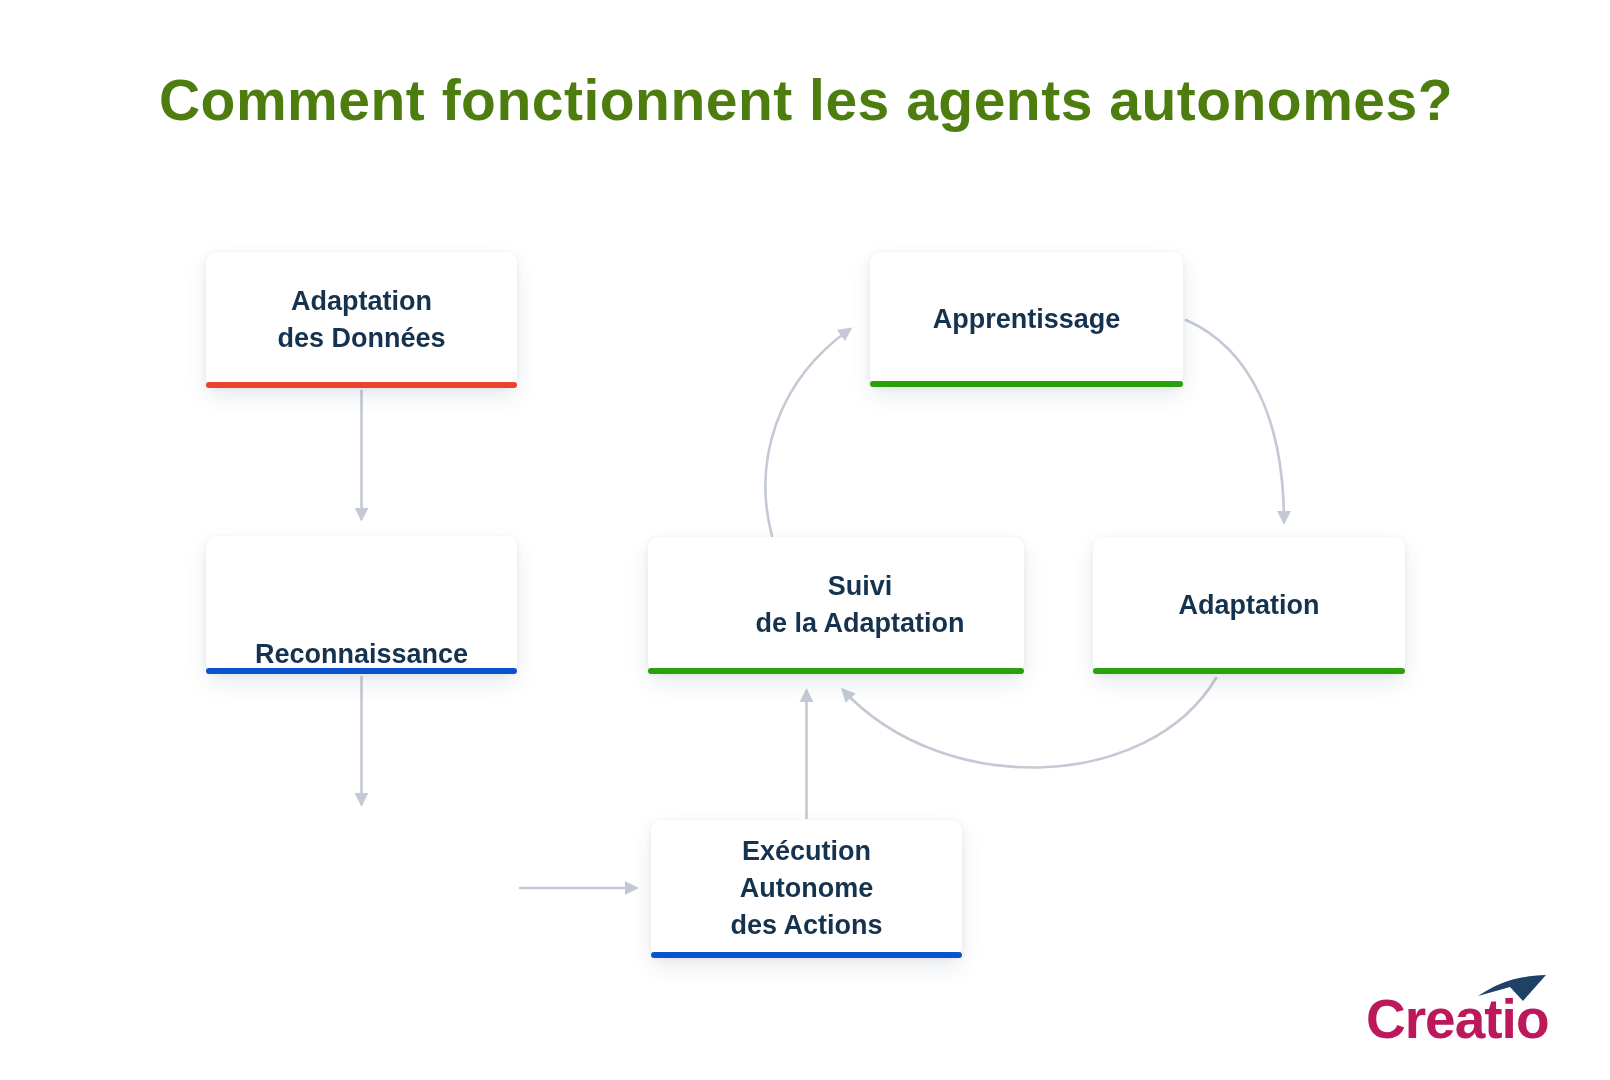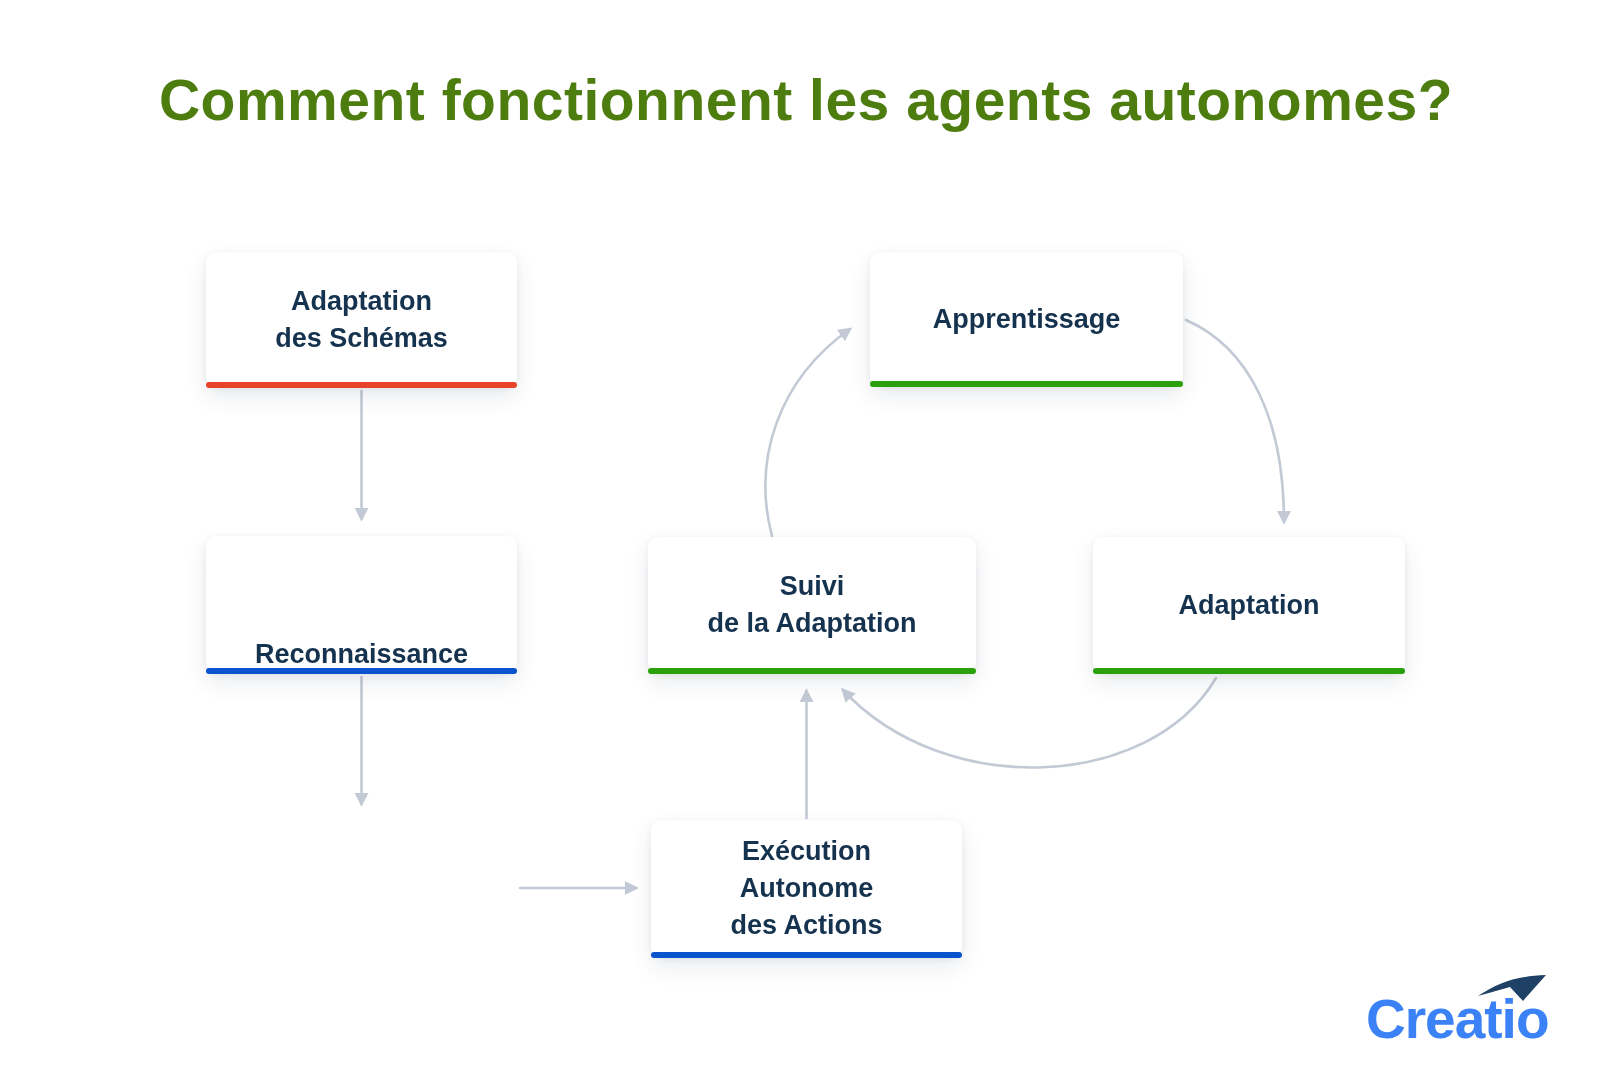--- a/index.html
+++ b/index.html
@@ -16,26 +16,26 @@
     position:absolute;background:#ffffff;border-radius:10px;
     box-shadow:0 10px 22px rgba(35,55,90,0.10),0 2px 6px rgba(35,55,90,0.07);
     display:flex;align-items:center;justify-content:center;text-align:center;
   }
   .node-label span{display:block;font-size:27px;font-weight:bold;line-height:37px;color:#15324e;}
   .accent{position:absolute;left:0;right:0;bottom:-1px;height:6px;border-radius:6px;}
   #node-traitement{left:206px;top:252px;width:311px;height:135px;}
   #node-reconnaissance{left:206px;top:536px;width:311px;height:137px;align-items:flex-end;}
   #node-logique{left:206px;top:820px;width:311px;height:137px;}
   #node-execution{left:651px;top:820px;width:311px;height:137px;}
-  #node-suivi{left:648px;top:537px;width:328px;height:136px;}
+  #node-suivi{left:648px;top:537px;width:328px;height:136px;padding-left:48px;}
   #node-apprentissage{left:870px;top:252px;width:313px;height:134px;}
   #node-adaptation{left:1093px;top:537px;width:312px;height:136px;}
   .logo{position:absolute;left:1358px;top:985px;width:230px;height:70px;}
   .logo-text{
-    font-size:55px;font-weight:bold;letter-spacing:-1px;color:#3b82f6;
+    font-size:55px;font-weight:bold;letter-spacing:-1px;color:#be185d;
     position:absolute;left:8px;top:2px;
   }
   .logo-plane{position:absolute;left:118px;top:-16px;}
 </style>
 </head>
 <body>
 
 <div class="canvas">
 
   <h1 class="title">Comment fonctionnent les agents autonomes?</h1>
@@ -53,21 +53,21 @@
       <path d="M 806.5 818 L 806.5 691" marker-end="url(#arr)"></path>
       <path d="M 772 536 C 752 460, 778 380, 850 329" marker-end="url(#arr)"></path>
       <path d="M 1186 320 C 1250 348, 1284 420, 1284 522" marker-end="url(#arr)"></path>
       <path d="M 1216 678 C 1150 790, 945 800, 843 690" marker-end="url(#arr)"></path>
     </g>
   </svg>
 
   <div class="node" id="node-traitement">
     <div class="node-label">
       <span>Adaptation</span>
-      <span>des Schémas</span>
+      <span>des Données</span>
     </div>
     <div class="accent" style="background: rgb(232, 67, 43);"></div>
   </div>
 
   <div class="node" id="node-reconnaissance">
     <div class="node-label">
       <span>Reconnaissance</span>
     </div>
     <div class="accent" style="background: rgb(10, 83, 206);"></div>
   </div>

